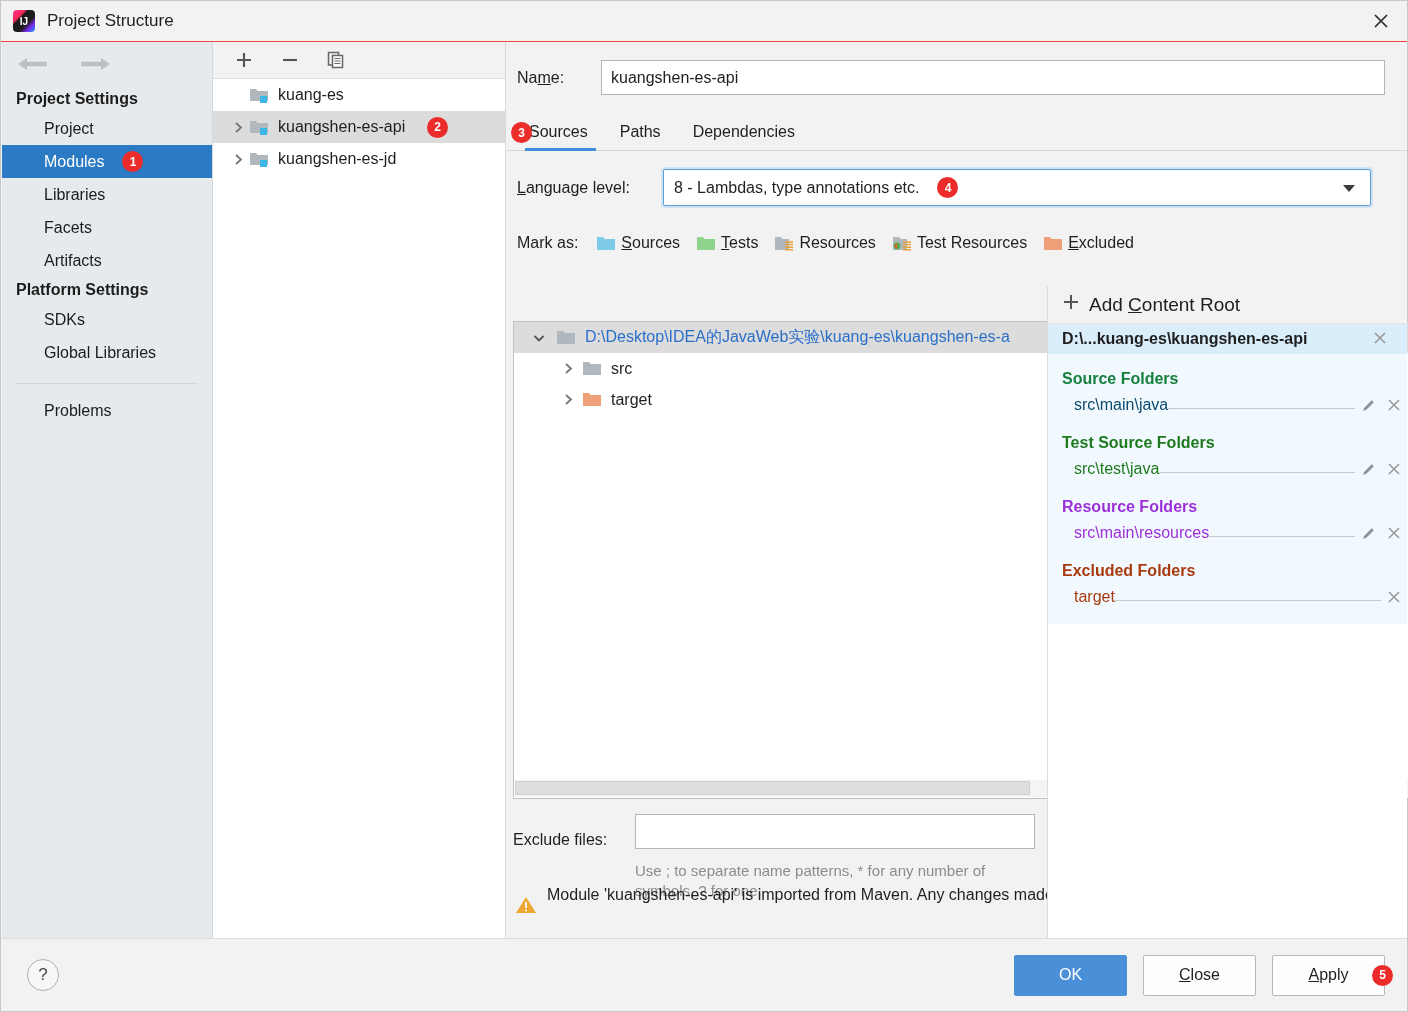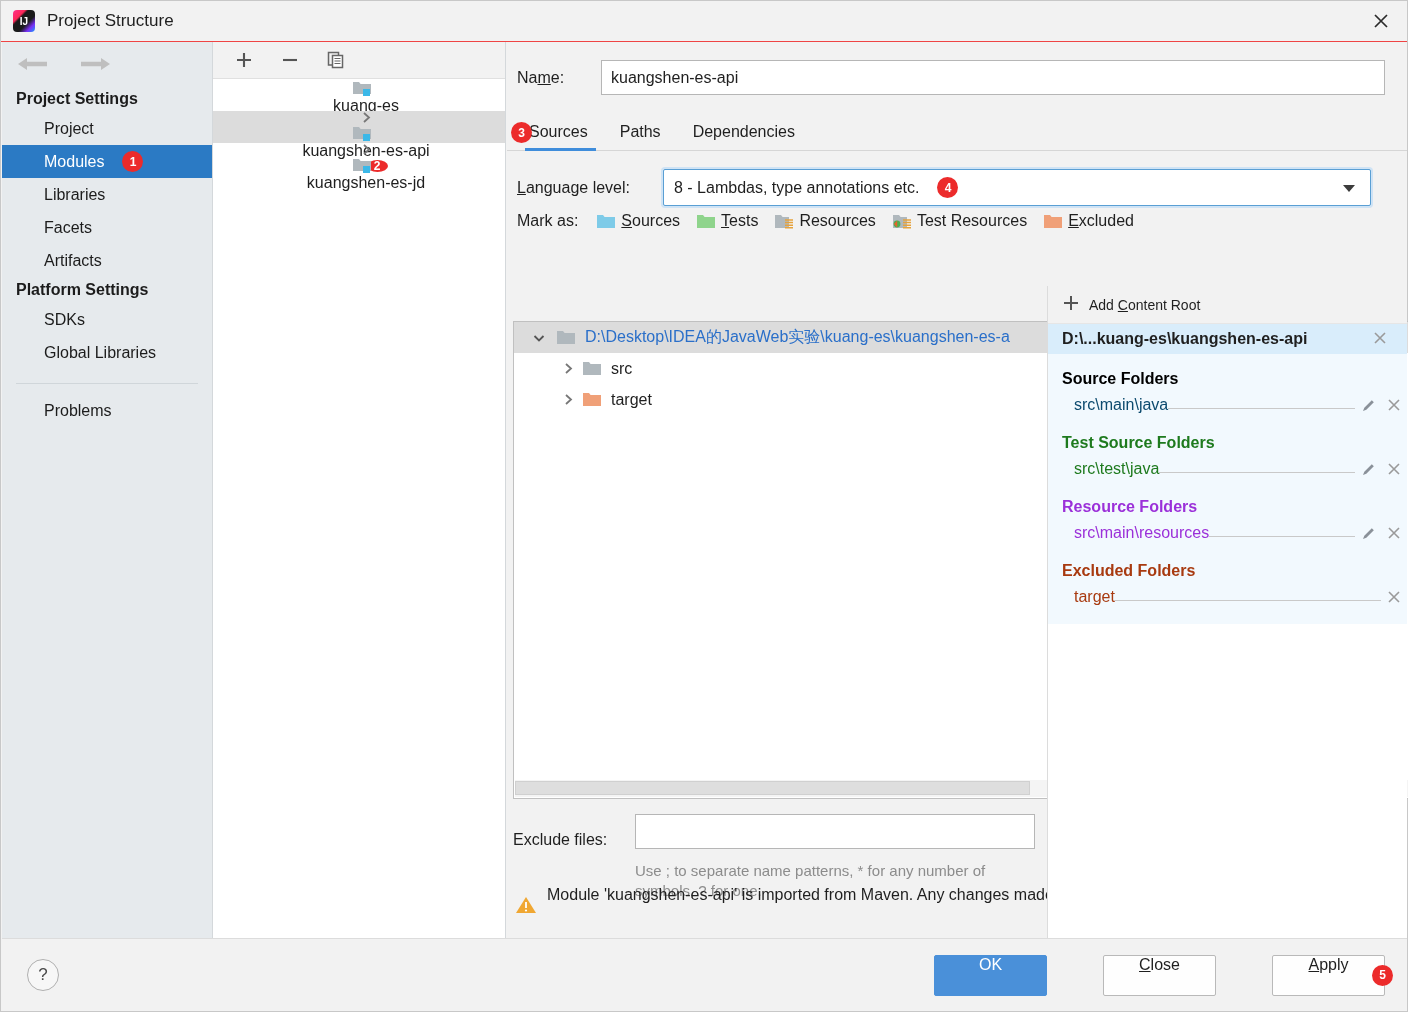--- a/index.html
+++ b/index.html
@@ -86,21 +86,21 @@
     border-right: 1px solid #d4d8db;
   }
   .modtoolbar {
     height: 37px; background: #f2f2f2;
     display: flex; align-items: center; gap: 24px; padding-left: 20px;
     border-bottom: 1px solid #e0e0e0;
   }
   .tb-icon { cursor: pointer; display: flex; align-items: center; justify-content: center; width: 22px; height: 22px;}
   .modrow {
     height: 32px; display: flex; align-items: center; position: relative;
-    font-size: 16px; cursor: pointer; padding-left: 14px; flex-direction: column;
+    font-size: 16px; cursor: pointer; padding-left: 14px;
   }
   .modrow.selected { background: #dcdcdc; }
   .chev { width: 22px; display: flex; align-items: center; justify-content: center; }
   .mod-folder { width: 20px; height: 18px; margin-right: 9px; position: relative; flex: none;}
 
   
   .main {
     position: absolute; left: 506px; top: 41px; width: 900px; height: 897px;
     background: #f2f2f2;
   }
@@ -128,21 +128,21 @@
   .langlabel { width: 146px; font-size: 16px; }
   .combo {
     flex: 1; height: 37px; background: #fff;
     border: 1px solid #5a9fd4; border-radius: 2px;
     box-shadow: 0 0 0 2px #cfe3f5;
     display: flex; align-items: center; padding: 0 10px;
     font-size: 16px; position: relative; cursor: pointer;
   }
   .combo-arrow { position: absolute; right: 14px; top: 50%; transform: translateY(-50%); }
 
-  .markrow { display: flex; align-items: center; padding: 6px 0 0 10px; gap: 0; font-size: 16px; }
+  .markrow { display: flex; align-items: center; padding: 28px 0 0 10px; gap: 0; font-size: 16px; }
   .mark-label { margin-right: 18px; }
   .mark-item { display: flex; align-items: center; margin-right: 16px; cursor: pointer; }
   .mark-ico { width: 20px; height: 17px; margin-right: 5px; position: relative; flex:none;}
   .mark-txt { font-size: 16px; }
   .und { text-decoration: underline; }
 
   
   .treebox {
     position: absolute; left: 6px; top: 279px; width: 1036px; height: 478px;
     background: #fff; border: 1px solid #c0c0c0;
@@ -174,31 +174,31 @@
   .warntext { font-size: 16px; line-height: 25px; }
 
   
   .rootspanel {
     position: absolute; left: 1046px; top: 285px; width: 360px; height: 653px;
     background: #ffffff;
     border-left: 1px solid #dcdcdc;
   }
   .addroot {
     height: 38px; background: #f2f2f2; display: flex; align-items: center;
-    padding-left: 14px; gap: 9px; font-size: 14px; cursor: pointer;
+    padding-left: 14px; gap: 9px; font-size: 19px; cursor: pointer;
     border-bottom: 1px solid #e6e6e6;
   }
   .rootcard { background: #f2f9fe; padding-bottom: 14px; }
   .rootheader {
     height: 30px; background: #d9edfb; display: flex; align-items: center;
     font-weight: bold; font-size: 16px; padding-left: 14px; position: relative;
   }
   .rootheader .xbtn { position: absolute; right: 14px; top: 6px; }
   .grp-title { font-weight: bold; font-size: 16px; padding: 16px 0 4px 14px; }
-  .grp-title.src { color: #000000; }
+  .grp-title.src { color: #15803d; }
   .grp-title.test { color: #1e7a1e; }
   .grp-title.res { color: #9b30d9; }
   .grp-title.exc { color: #a83a10; }
   .grp-row {
     display: flex; align-items: center; height: 26px; padding-left: 26px; position: relative;
     font-size: 16px;
   }
   .grp-row .val { white-space: nowrap; }
   .grp-row .dots {
     flex: 1; border-bottom: 1px solid #c9c9c9; margin: 0 0 4px 0; height: 12px;
@@ -218,23 +218,23 @@
   }
   .helpbtn {
     width: 32px; height: 32px; border-radius: 50%; border: 1px solid #b0b0b0;
     background: #f7f7f7; margin-left: 25px;
     display: flex; align-items: center; justify-content: center;
     font-size: 17px; color: #4a4a4a; cursor: pointer;
   }
   .btns { margin-left: auto; margin-right: 22px; display: flex; gap: 16px; align-items: center; }
   .btn {
     min-width: 113px; height: 41px; border: 1px solid #b9b9b9; background: #fefefe;
-    display: flex; justify-content: center;
+    display: flex; align-items: center; justify-content: center;
     font-size: 16px; cursor: pointer; border-radius: 2px; position: relative;
-    font-family: "Liberation Sans", sans-serif; color: #1f1f1f; margin-left: 40px;
+    font-family: "Liberation Sans", sans-serif; color: #1f1f1f;
   }
   .btn.primary { background: #4a90d9; border-color: #4a90d9; color: #fff; }
 </style>
 </head>
 <body>
 
 <div id="app">
 
   <div class="titlebar">
     <div class="ij-logo"></div>

